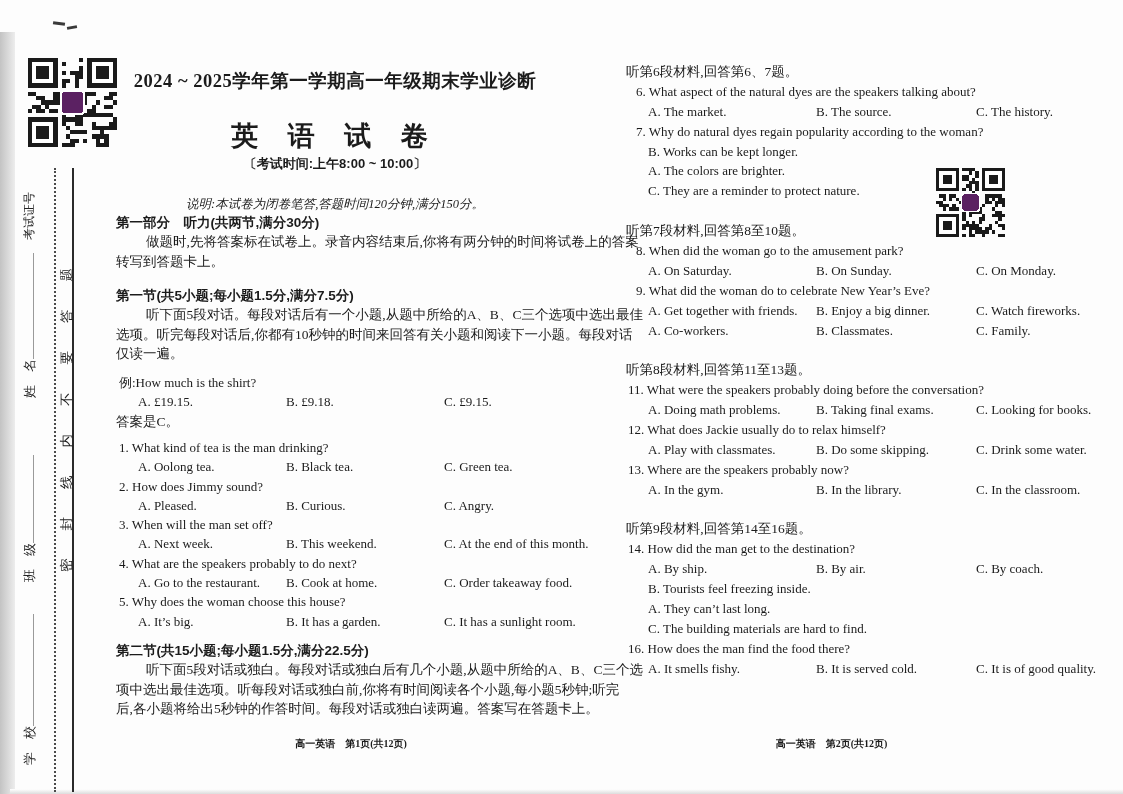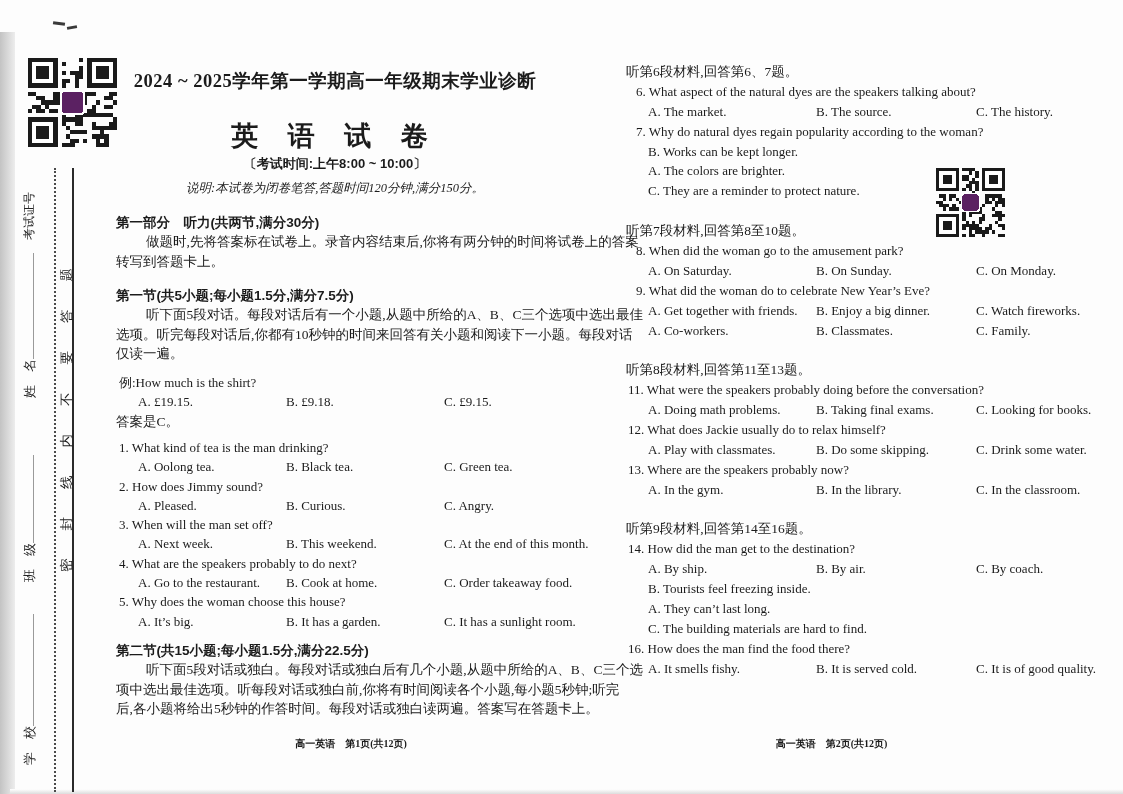--- a/index.html
+++ b/index.html
@@ -21,21 +21,21 @@
   
   .qr{display:block;}
   
   .page{position:absolute;}
   .center{text-align:center;}
   .sans{font-family:"Liberation Sans","DejaVu Sans",sans-serif;}
   
   .title{left:100px;top:68px;width:470px;font-size:18.5px;font-weight:600;letter-spacing:.5px;}
   .subject{left:100px;top:118px;width:470px;font-size:27px;font-weight:bold;letter-spacing:11px;}
   .examtime{left:100px;top:155px;width:470px;font-size:13px;font-weight:bold;}
-  .note{left:100px;top:180px;width:470px;font-size:12.5px;font-style:italic;}
+  .note{left:100px;top:196px;width:470px;font-size:12.5px;font-style:italic;}
   .blk{position:absolute;left:0;width:470px;}
   .l1{height:19.3px;line-height:19.3px;white-space:nowrap;font-size:13px;}
   .l2{height:19.9px;line-height:19.9px;white-space:nowrap;font-size:13px;}
   .cn{font-size:13.5px;}
   .head{font-family:"Liberation Sans","DejaVu Sans",sans-serif;font-weight:bold;font-size:13.5px;}
   .ind{text-indent:2em;}
   .q{padding-left:3px;}
   .qi{padding-left:10px;}
   .q0{padding-left:2px;}
   .stack{padding-left:22px;}

